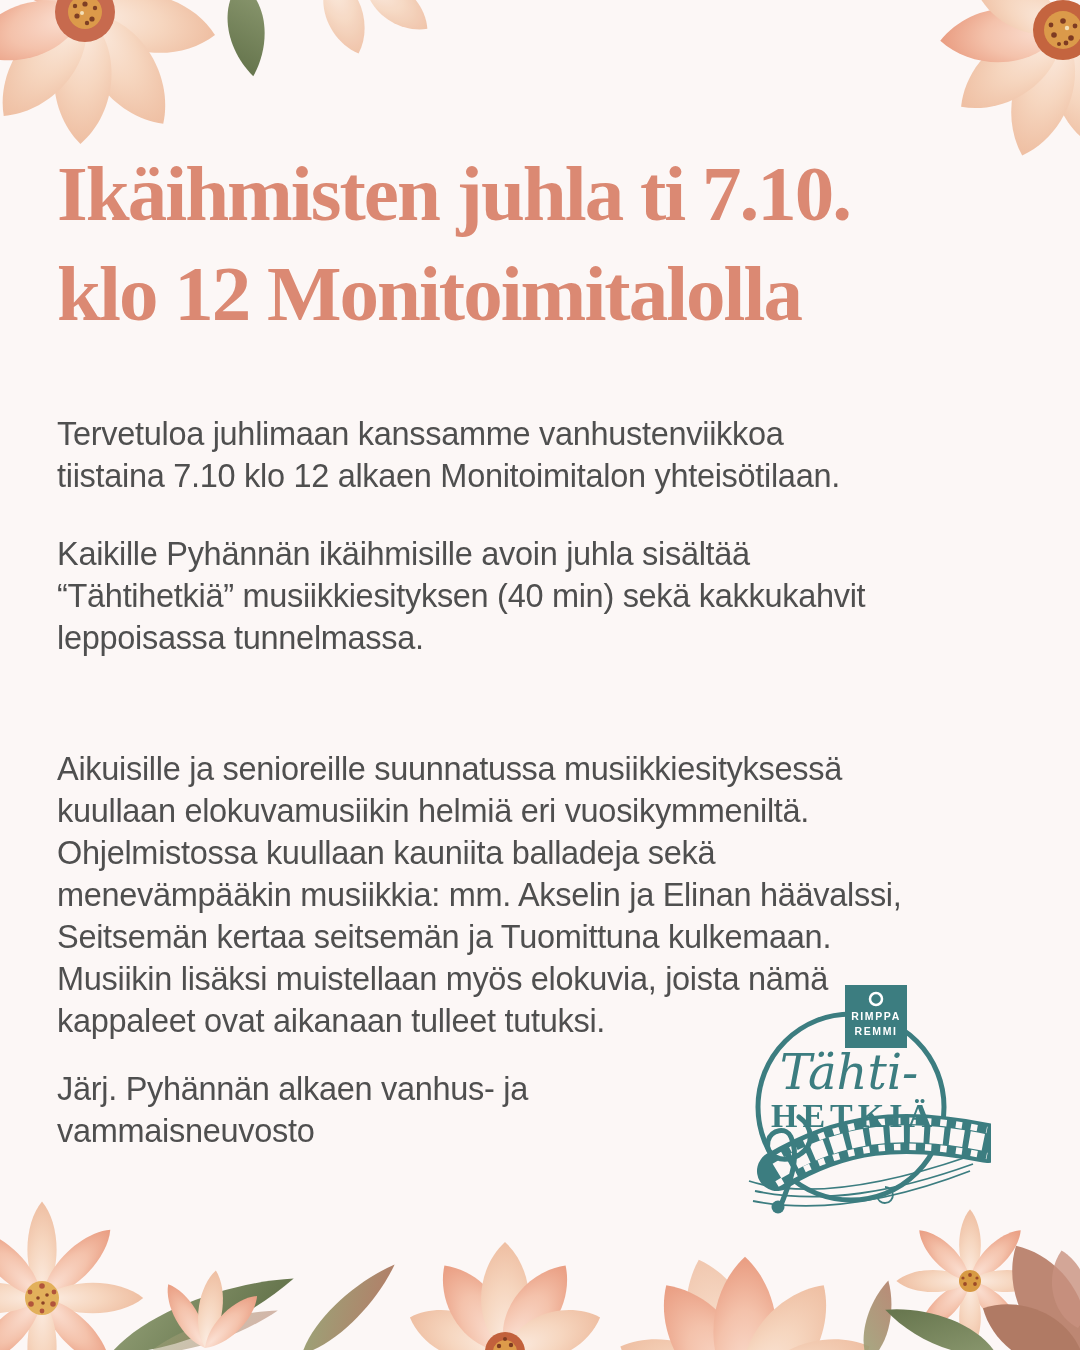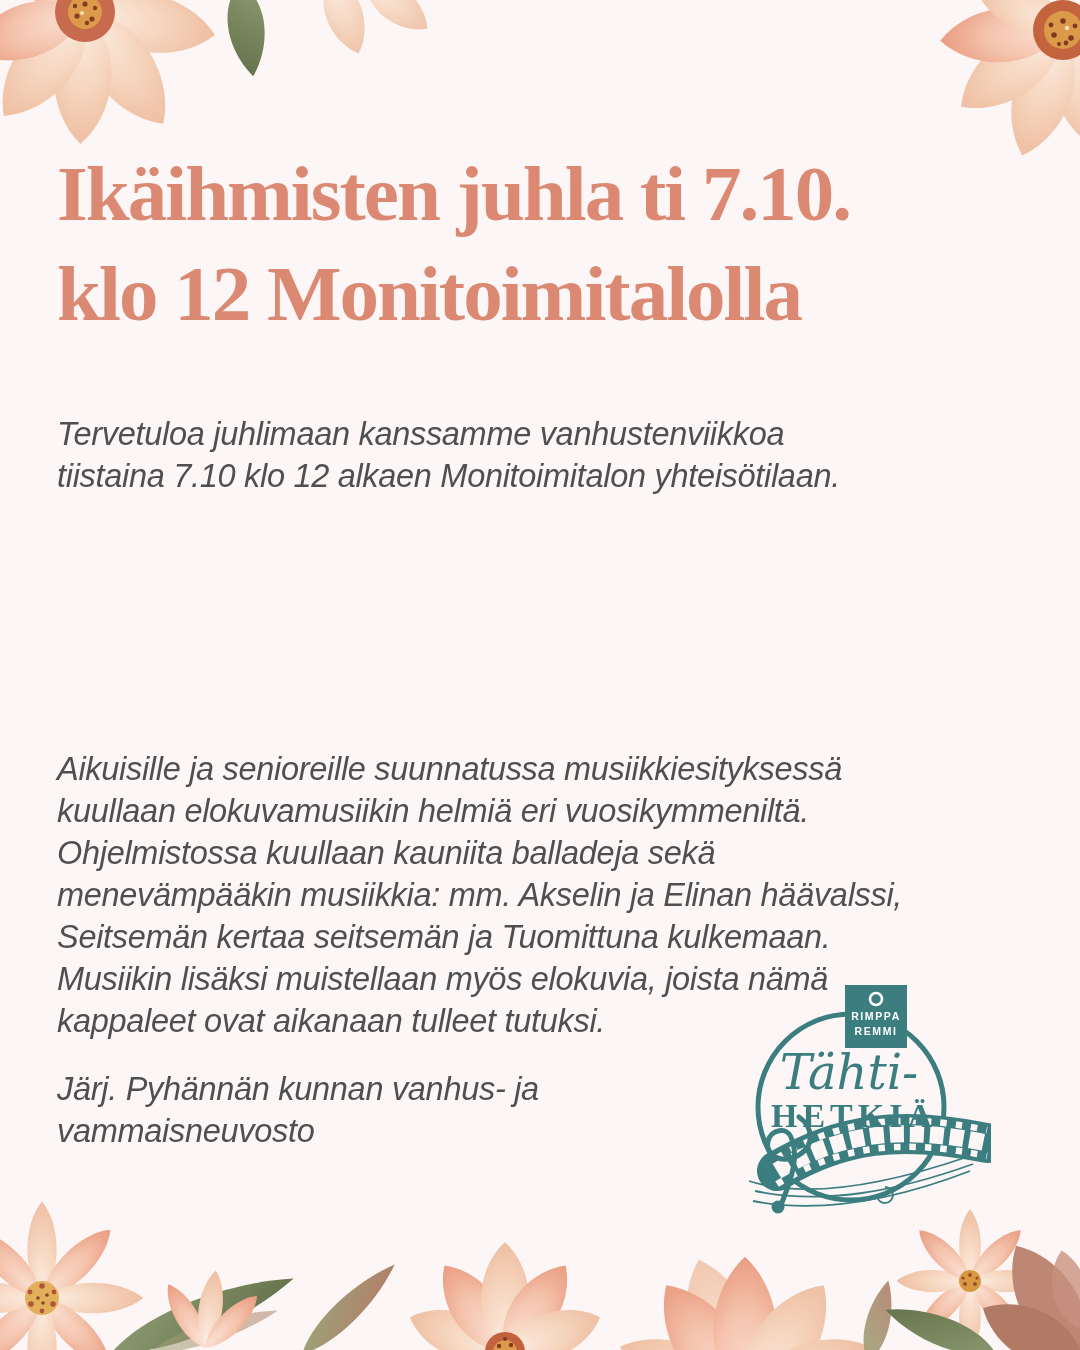--- a/index.html
+++ b/index.html
@@ -12,21 +12,21 @@
   .textlayer{position:absolute;left:0;top:0;width:984px;height:1350px;}
   .event-title{
     position:absolute;left:57px;top:144px;margin:0;width:960px;
     font-family:"Liberation Serif",serif;font-weight:700;
     font-size:79px;line-height:100px;letter-spacing:-2px;
     color:#db8973;white-space:pre-line;
   }
   .body-par{
     position:absolute;left:57px;margin:0;width:970px;
     font-size:32.5px;line-height:42px;color:#4f4f4f;
-    white-space:pre-line;letter-spacing:-0.3px;font-style:italic;
+    white-space:pre-line;letter-spacing:-0.3px;
   }
   .p1{top:413px;}
   .p2{top:533px;}
   .p3{top:700px;margin-top:48px;}
   .p4{top:1068px;}
   .tahtihetkia{position:absolute;left:735px;top:975px;width:256px;height:250px;}
   .tahti-script{
     font-family:"DejaVu Serif",serif;font-style:italic;font-size:48px;fill:#3c7d80;
   }
   .tahti-caps{
@@ -226,28 +226,31 @@
     </g>
   </svg>
 
   <div class="textlayer">
 
     <h1 class="event-title">Ikäihmisten juhla ti 7.10.
 klo 12 Monitoimitalolla</h1>
 
     <p class="body-par p1">Tervetuloa juhlimaan kanssamme vanhustenviikkoa
 tiistaina 7.10 klo 12 alkaen Monitoimitalon yhteisötilaan.</p>
+    <p class="body-par p2">Kaikille Pyhännän ikäihmisille avoin juhla sisältää
+“Tähtihetkiä” musiikkiesityksen (40 min) sekä kakkukahvit
+leppoisassa tunnelmassa.</p>
     <p class="body-par p3">Aikuisille ja senioreille suunnatussa musiikkiesityksessä
 kuullaan elokuvamusiikin helmiä eri vuosikymmeniltä.
 Ohjelmistossa kuullaan kauniita balladeja sekä
 menevämpääkin musiikkia: mm. Akselin ja Elinan häävalssi,
 Seitsemän kertaa seitsemän ja Tuomittuna kulkemaan.
 Musiikin lisäksi muistellaan myös elokuvia, joista nämä
 kappaleet ovat aikanaan tulleet tutuksi.</p>
-    <p class="body-par p4">Järj. Pyhännän kunnan vanhus- ja
+    <p class="body-par p4">Järj. Pyhännän alkaen vanhus- ja
 vammaisneuvosto</p>
 
     <svg class="tahtihetkia" viewBox="0 0 256 250">
       <g stroke="#3c7d80" fill="none">
         <circle cx="116" cy="132" r="93" stroke-width="5"></circle>
       </g>
 
       <g stroke="#3c7d80" fill="none" stroke-width="1.8">
         <path d="M14,206 C70,224 150,210 232,182"></path>
         <path d="M20,216 C88,230 160,217 238,189"></path>

